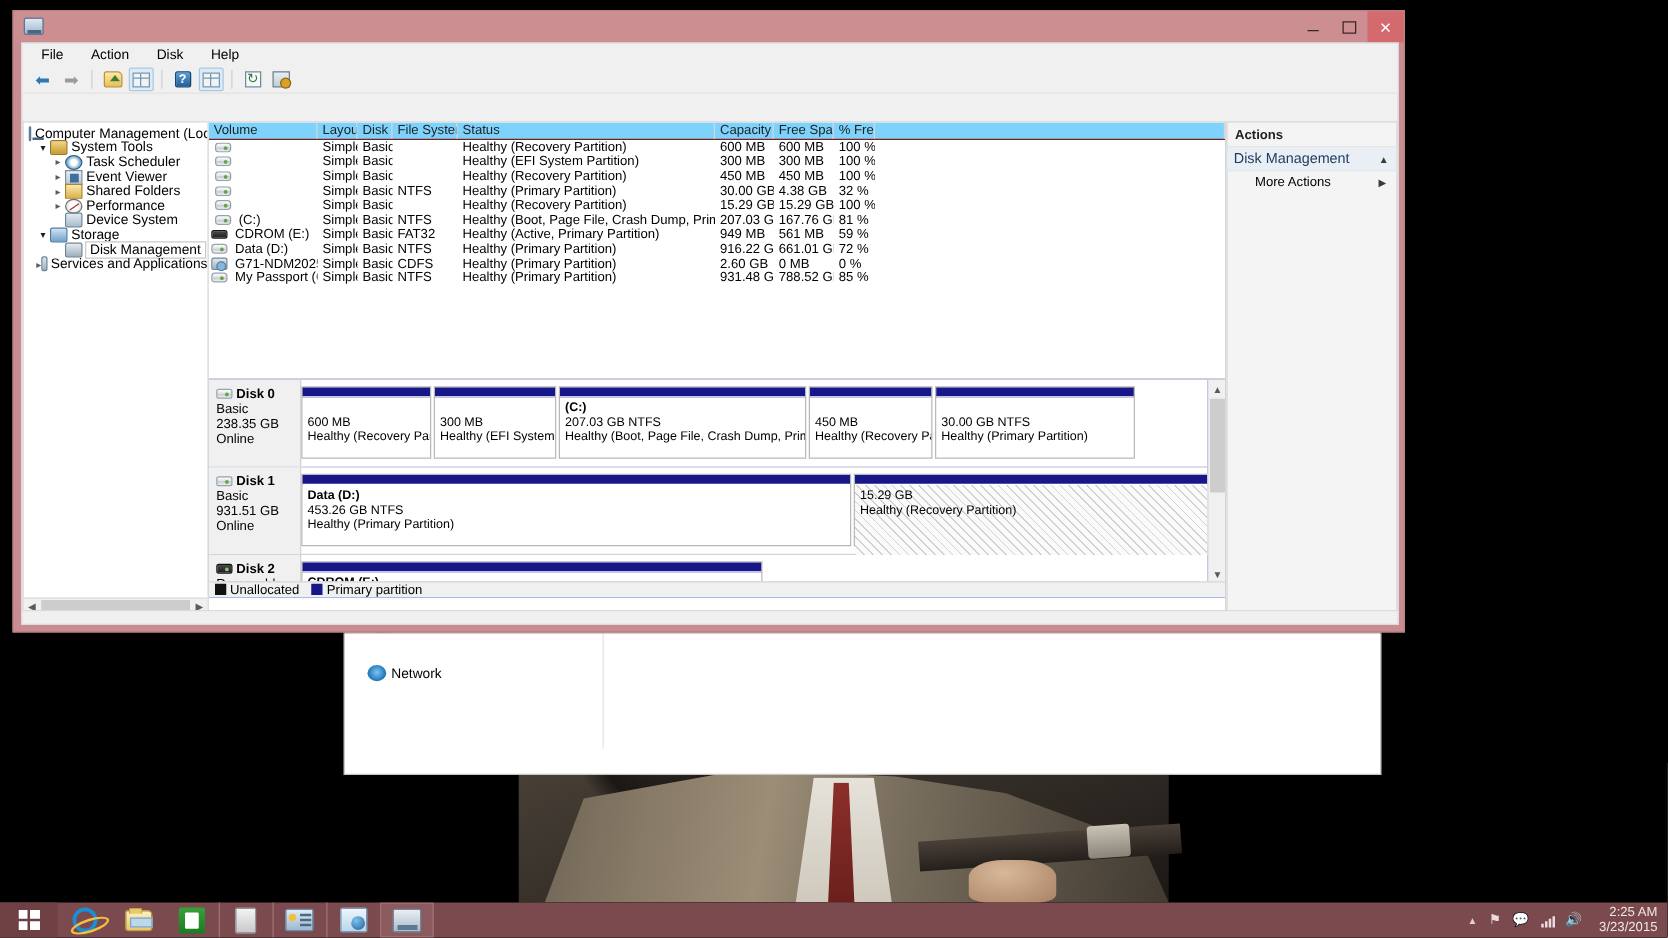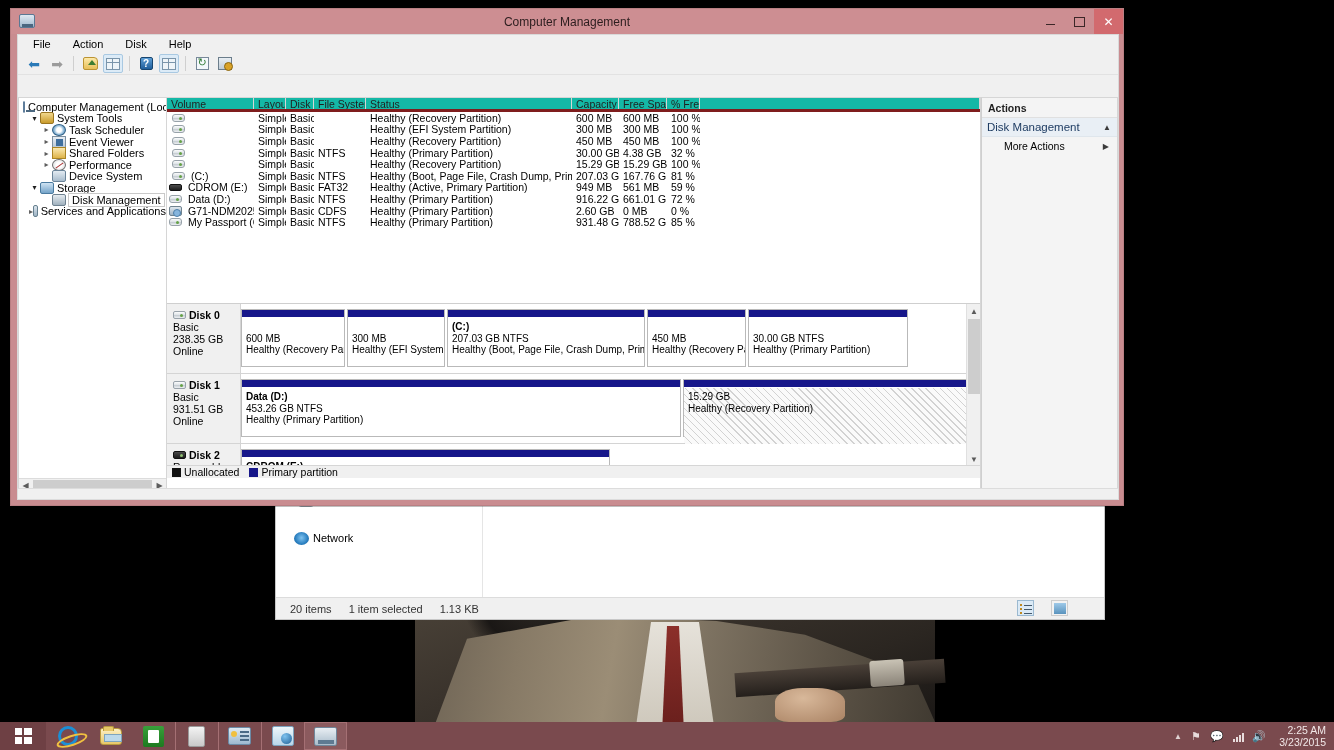--- a/index.html
+++ b/index.html
@@ -196,21 +196,21 @@
   .tree-hscroll {
     position: absolute; left: 0; bottom: 0; width: 100%; height: 14px;
     background: #f0f0f0; border-top: 1px solid #dcdcdc; display: flex; align-items: center;
   }
   .hs-btn { width: 13px; height: 13px; font-size: 8px; color: #5c5c5c; display:flex;align-items:center;justify-content:center;}
   .hs-thumb { height: 11px; background: #cdcdcd; flex: 1; margin: 0 1px; }
 
   
   .center-pane { flex: 1; position: relative; background: #fff; border: 1px solid #d6d6d6; overflow: hidden; }
 
-  .vol-header { display: flex; height: 14px; background: #14b8a6; border-bottom: 3px solid #7f1d1d; }
+  .vol-header { display: flex; height: 14px; background: #7dd3fc; border-bottom: 1px solid #7f1d1d; }
   .vh {
     font-size: 10.5px; color: #1f1f1f; padding-left: 4px; line-height: 13px;
     border-right: 1px solid #d6d6d6; white-space: nowrap; overflow: hidden;
   }
   .vol-rows { position: relative; }
   .vrow { display: flex; height: 11.6px; font-size: 10.5px; color: #000; align-items: center; }
   .vrow.sel .vc-vol .volname-bg { background: #e6e6e6; }
   .vc { white-space: nowrap; overflow: hidden; padding-left: 4px; }
   .vc-vol { display: flex; align-items: center; padding-left: 5px; }
   .vico { width: 13px; height: 8px; margin-right: 4px; position: relative; flex: none; }
@@ -347,44 +347,25 @@
         <span class="c-size">2 KB</span>
       </div>
       <div class="exp-row" style="top:21px;">
         <span class="ico-ps"></span>
         <span class="c-name">Windows PowerShell ISE</span>
         <span class="c-date">8/21/2013 11:55 PM</span>
         <span class="c-type">Shortcut</span>
         <span class="c-size">2 KB</span>
       </div>
     </div>
-    <div class="exp-status">
-      <span>20 items</span>
-      <span>1 item selected</span>
-      <span>1.13 KB</span>
-      <span class="exp-viewbtns">
-        <span class="vb">
-          <span class="d" style="top:3px"></span>
-            <span class="l" style="top:4px"></span>
-          <span class="d" style="top:7px"></span>
-            <span class="l" style="top:8px"></span>
-          <span class="d" style="top:11px"></span>
-            <span class="l" style="top:12px"></span>
-        </span>
-        <span class="vb alt">
-            <span class="vb2in"></span>
-          </span>
-      </span>
-    </div>
   </div>
 
   <div class="cmwin">
     <div class="cm-title">
       <span class="cm-appicon"></span>
-      <div class="cm-title-text">Computer Management</div>
       <div class="cm-wbtns">
         <div class="wbtn min"></div>
         <div class="wbtn max"></div>
         <div class="wbtn close">
             <span>✕</span>
           </div>
       </div>
     </div>
 
     <div class="cm-body">

